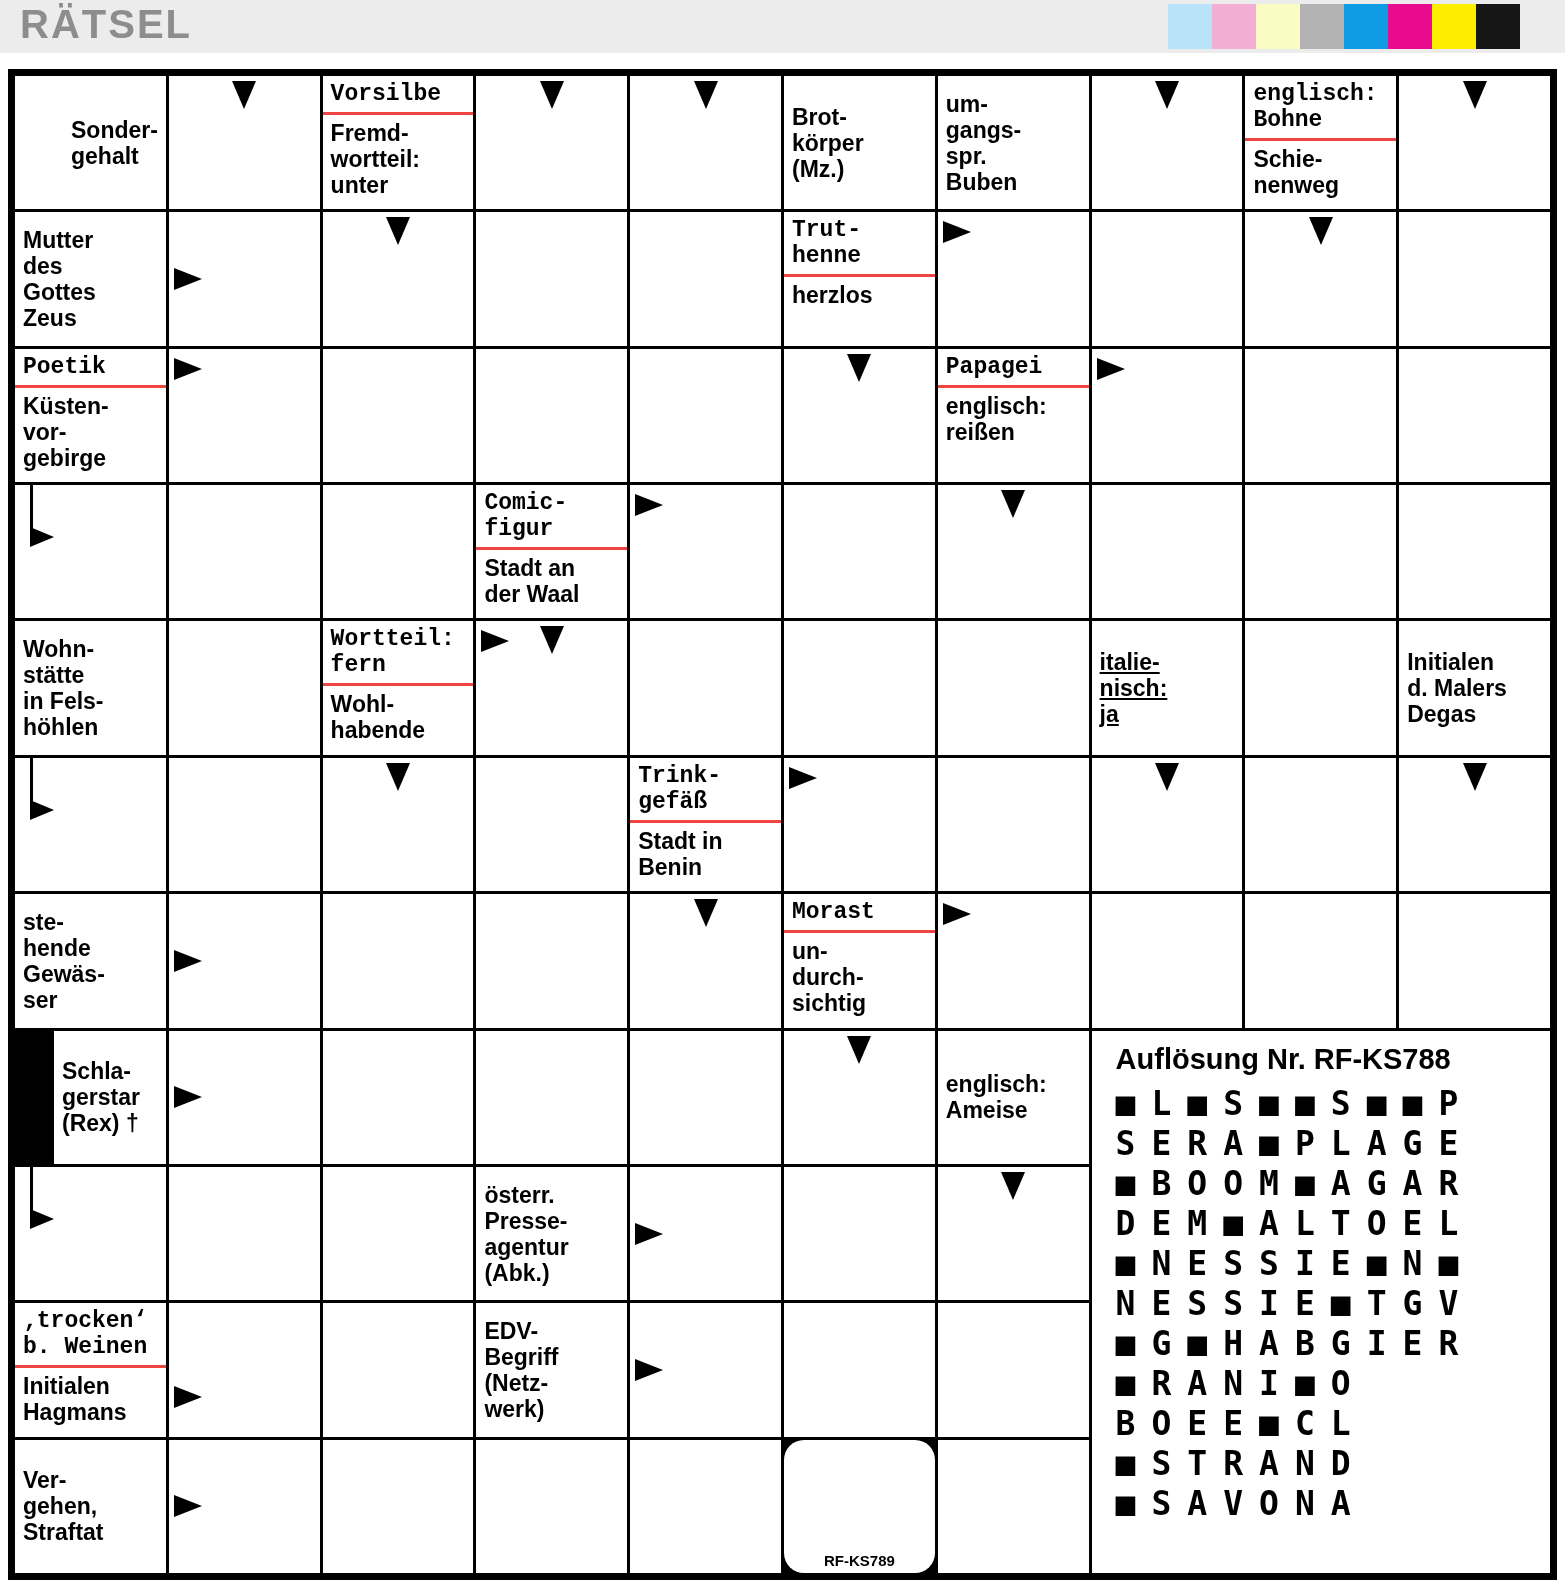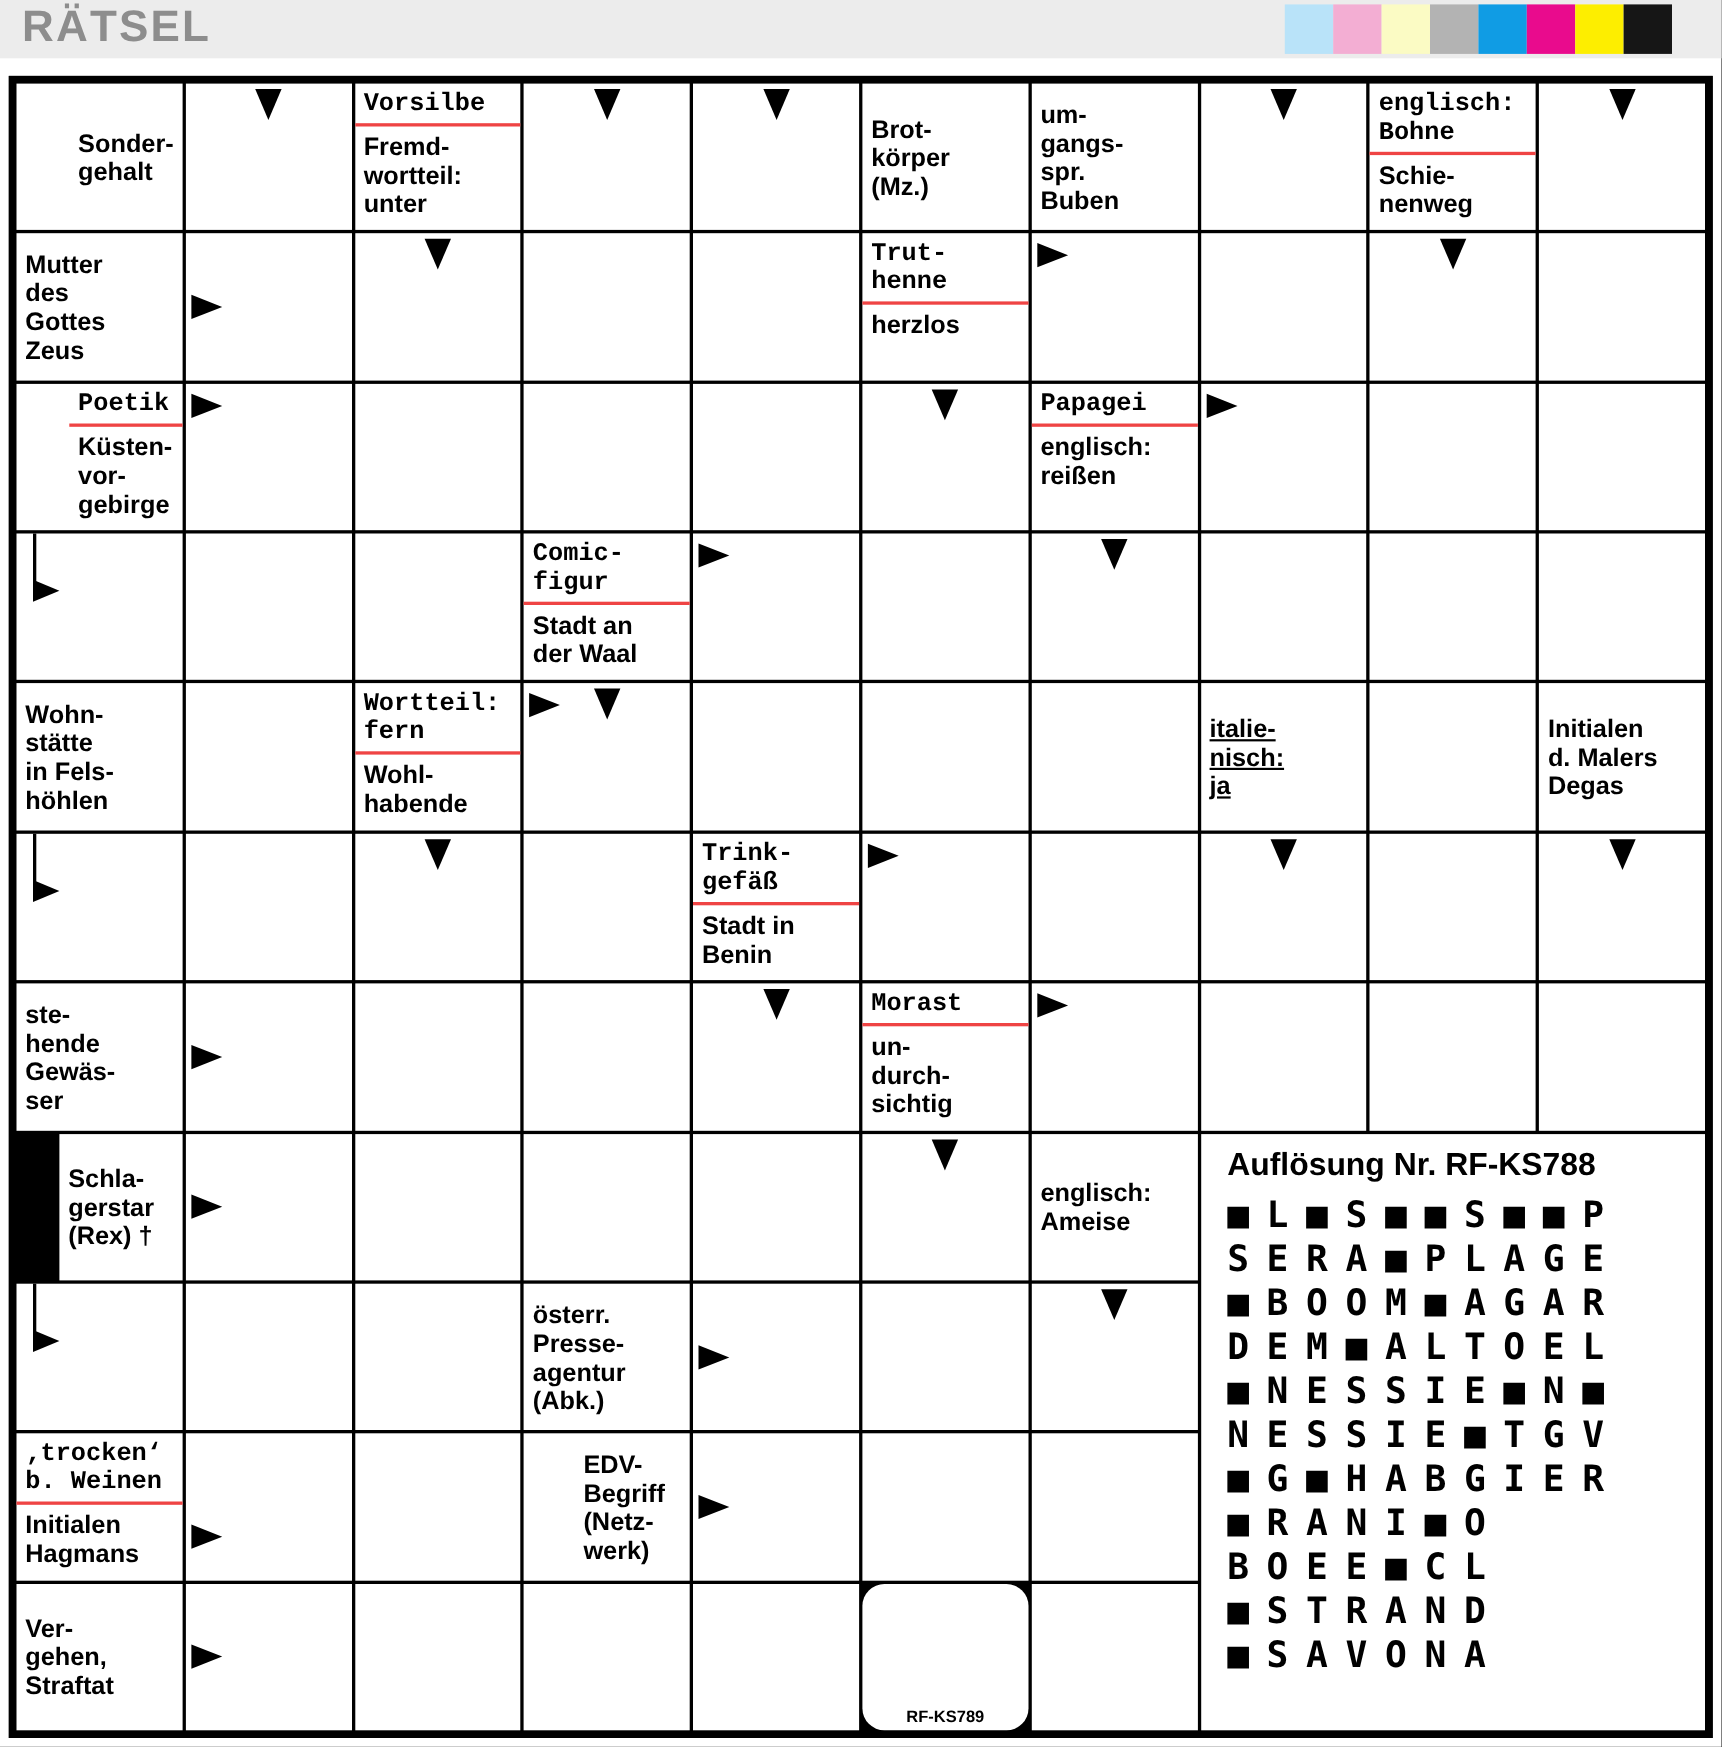--- a/index.html
+++ b/index.html
@@ -180,21 +180,21 @@
       <div class="clue-part">herzlos</div>
     </div>
     <div class="cell" style="grid-area: 2 / 7;">
       <div class="arr-right v-top"></div>
     </div>
     <div class="cell" style="grid-area: 2 / 8;"></div>
     <div class="cell" style="grid-area: 2 / 9;">
       <div class="arr-down"></div>
     </div>
     <div class="cell" style="grid-area: 2 / 10;"></div>
-    <div class="cell clue-split" style="grid-area: 3 / 1; padding-left: 48px;">
+    <div class="cell clue-split" style="grid-area: 3 / 1;">
       <div class="clue-part">Poetik</div>
       <div class="clue-part">Küsten-
 vor-
 gebirge</div>
     </div>
     <div class="cell" style="grid-area: 3 / 2;">
       <div class="arr-right v-top"></div>
     </div>
     <div class="cell" style="grid-area: 3 / 3;"></div>
     <div class="cell" style="grid-area: 3 / 4;"></div>
@@ -363,21 +363,21 @@
     <div class="cell clue-split" style="grid-area: 10 / 1;">
       <div class="clue-part">‚trocken‘
 b. Weinen</div>
       <div class="clue-part">Initialen
 Hagmans</div>
     </div>
     <div class="cell" style="grid-area: 10 / 2;">
       <div class="arr-right v-low"></div>
     </div>
     <div class="cell" style="grid-area: 10 / 3;"></div>
-    <div class="cell clue-single" style="grid-area: 10 / 4; padding-left: 46px;">
+    <div class="cell clue-single" style="grid-area: 10 / 4;">
       <div class="clue-part">EDV-
 Begriff
 (Netz-
 werk)</div>
     </div>
     <div class="cell" style="grid-area: 10 / 5;">
       <div class="arr-right v-mid"></div>
     </div>
     <div class="cell" style="grid-area: 10 / 6;"></div>
     <div class="cell" style="grid-area: 10 / 7;"></div>

